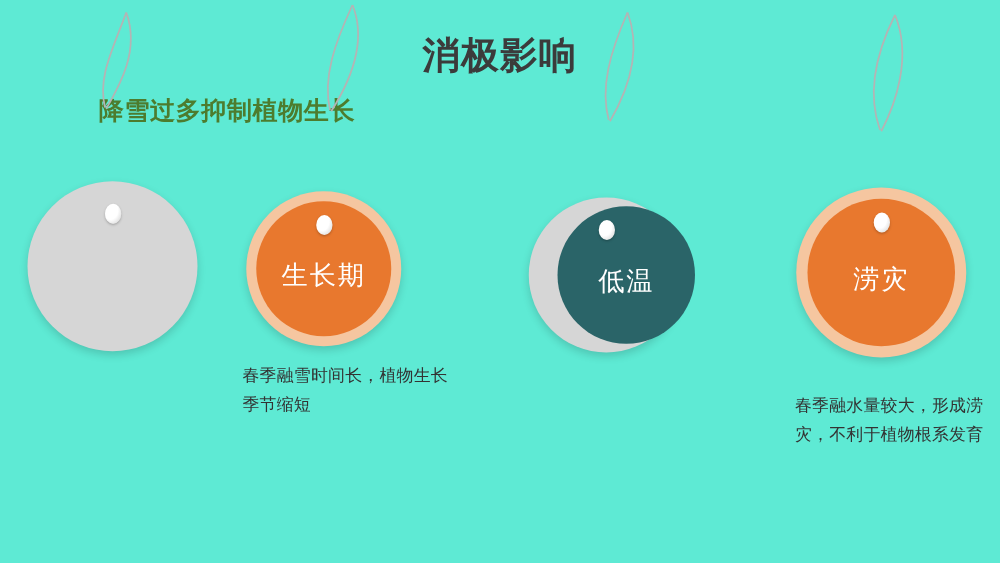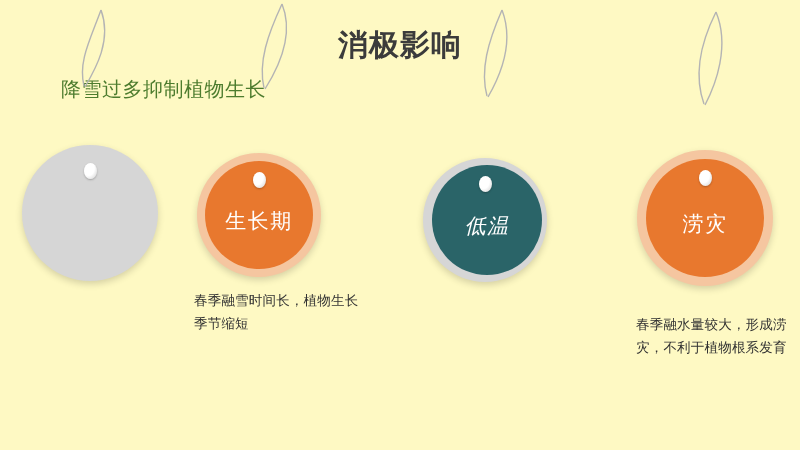--- a/index.html
+++ b/index.html
@@ -13,44 +13,44 @@
     overflow: hidden;
     font-family: "Liberation Sans", "DejaVu Sans", sans-serif;
     position: relative;
   }
 
   #slide {
     position: absolute;
     left: 0; top: 0;
     width: 800px;
     height: 450px;
-    background: #fef9c3;
+    background: #5eead4;
   }
 
   
   #slide-title {
     position: absolute;
     left: 0;
     top: 26px;
     width: 800px;
     text-align: center;
     font-size: 30px;
     font-weight: bold;
     color: #3b3b3b;
     letter-spacing: 1px;
     line-height: 38px;
   }
 
   
   #slide-subtitle {
     position: absolute;
-    left: 61px;
+    left: 79px;
     top: 76px;
     font-size: 20px;
-    font-weight: normal;
+    font-weight: bold;
     color: #4d7c2e;
     letter-spacing: 0.5px;
     line-height: 26px;
     white-space: nowrap;
   }
 
   
   .tag-item {
     position: absolute;
     top: 0;
@@ -152,21 +152,21 @@
     </div>
     <div class="tag-desc" id="desc-1" style="left: 12px; top: 289px;">春季融雪时间长，植物生长季节缩短</div>
   </div>
 
   <div class="tag-item" id="tag-2">
     <svg class="tag-string" viewBox="0 0 210 120">
       <path d="M98 10 C 84 42, 76 70, 83 96" fill="none" stroke="#b4b4b4" stroke-width="1.4"></path>
       <path d="M98 10 C 111 44, 95 78, 84 97" fill="none" stroke="#b4b4b4" stroke-width="1.4"></path>
     </svg>
     <div class="tag-circle" id="circle-2" style="left: 19px; top: 158px; width: 124px; height: 124px; background: rgb(214, 214, 214); box-shadow: rgba(0, 0, 0, 0.16) 0px 3px 7px;">
-      <div class="tag-circle-inner" id="circle-inner-2" style="left: 9px; top: 7px; width: 110px; height: 110px; background: rgb(42, 100, 104); font-style: italic;">
+      <div class="tag-circle-inner" id="circle-inner-2" style="left: 23px; top: 7px; width: 110px; height: 110px; background: rgb(42, 100, 104);">
         <span class="tag-label">低温</span>
       </div>
       <span class="tag-eyelet" id="eyelet-2" style="left: 55.5px; top: 18px;"></span>
     </div>
   </div>
 
   <div class="tag-item" id="tag-3">
     <svg class="tag-string" viewBox="0 0 210 120">
       <path d="M96 12 C 80 44, 74 76, 84 104" fill="none" stroke="#b4b4b4" stroke-width="1.4"></path>
       <path d="M96 12 C 110 46, 96 84, 85 105" fill="none" stroke="#b4b4b4" stroke-width="1.4"></path>

